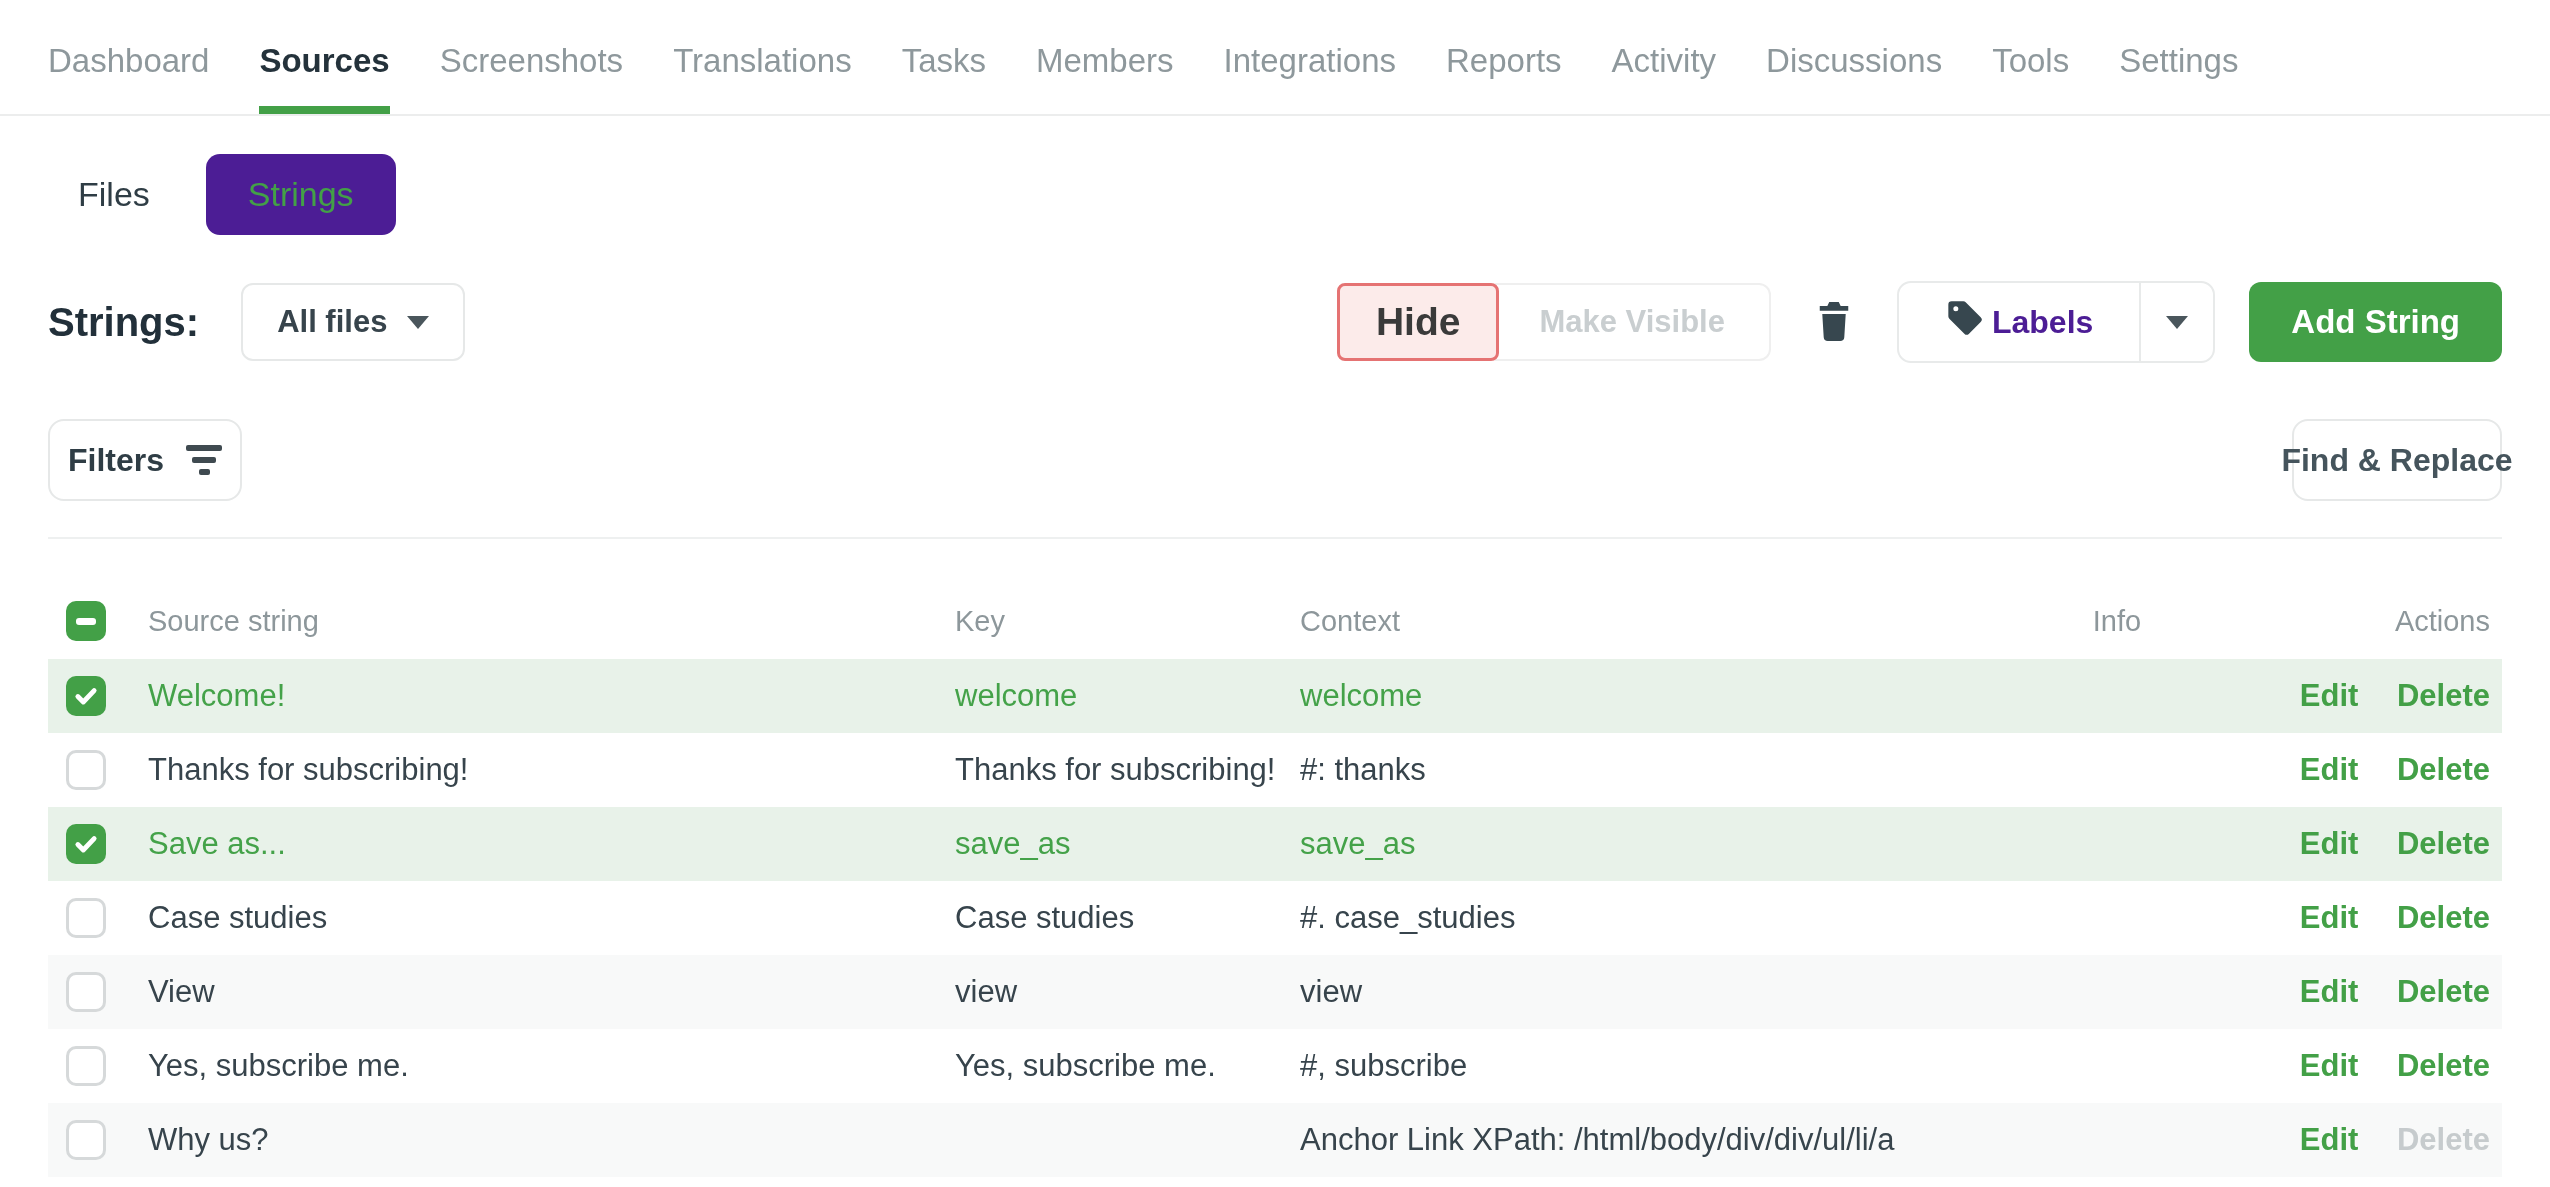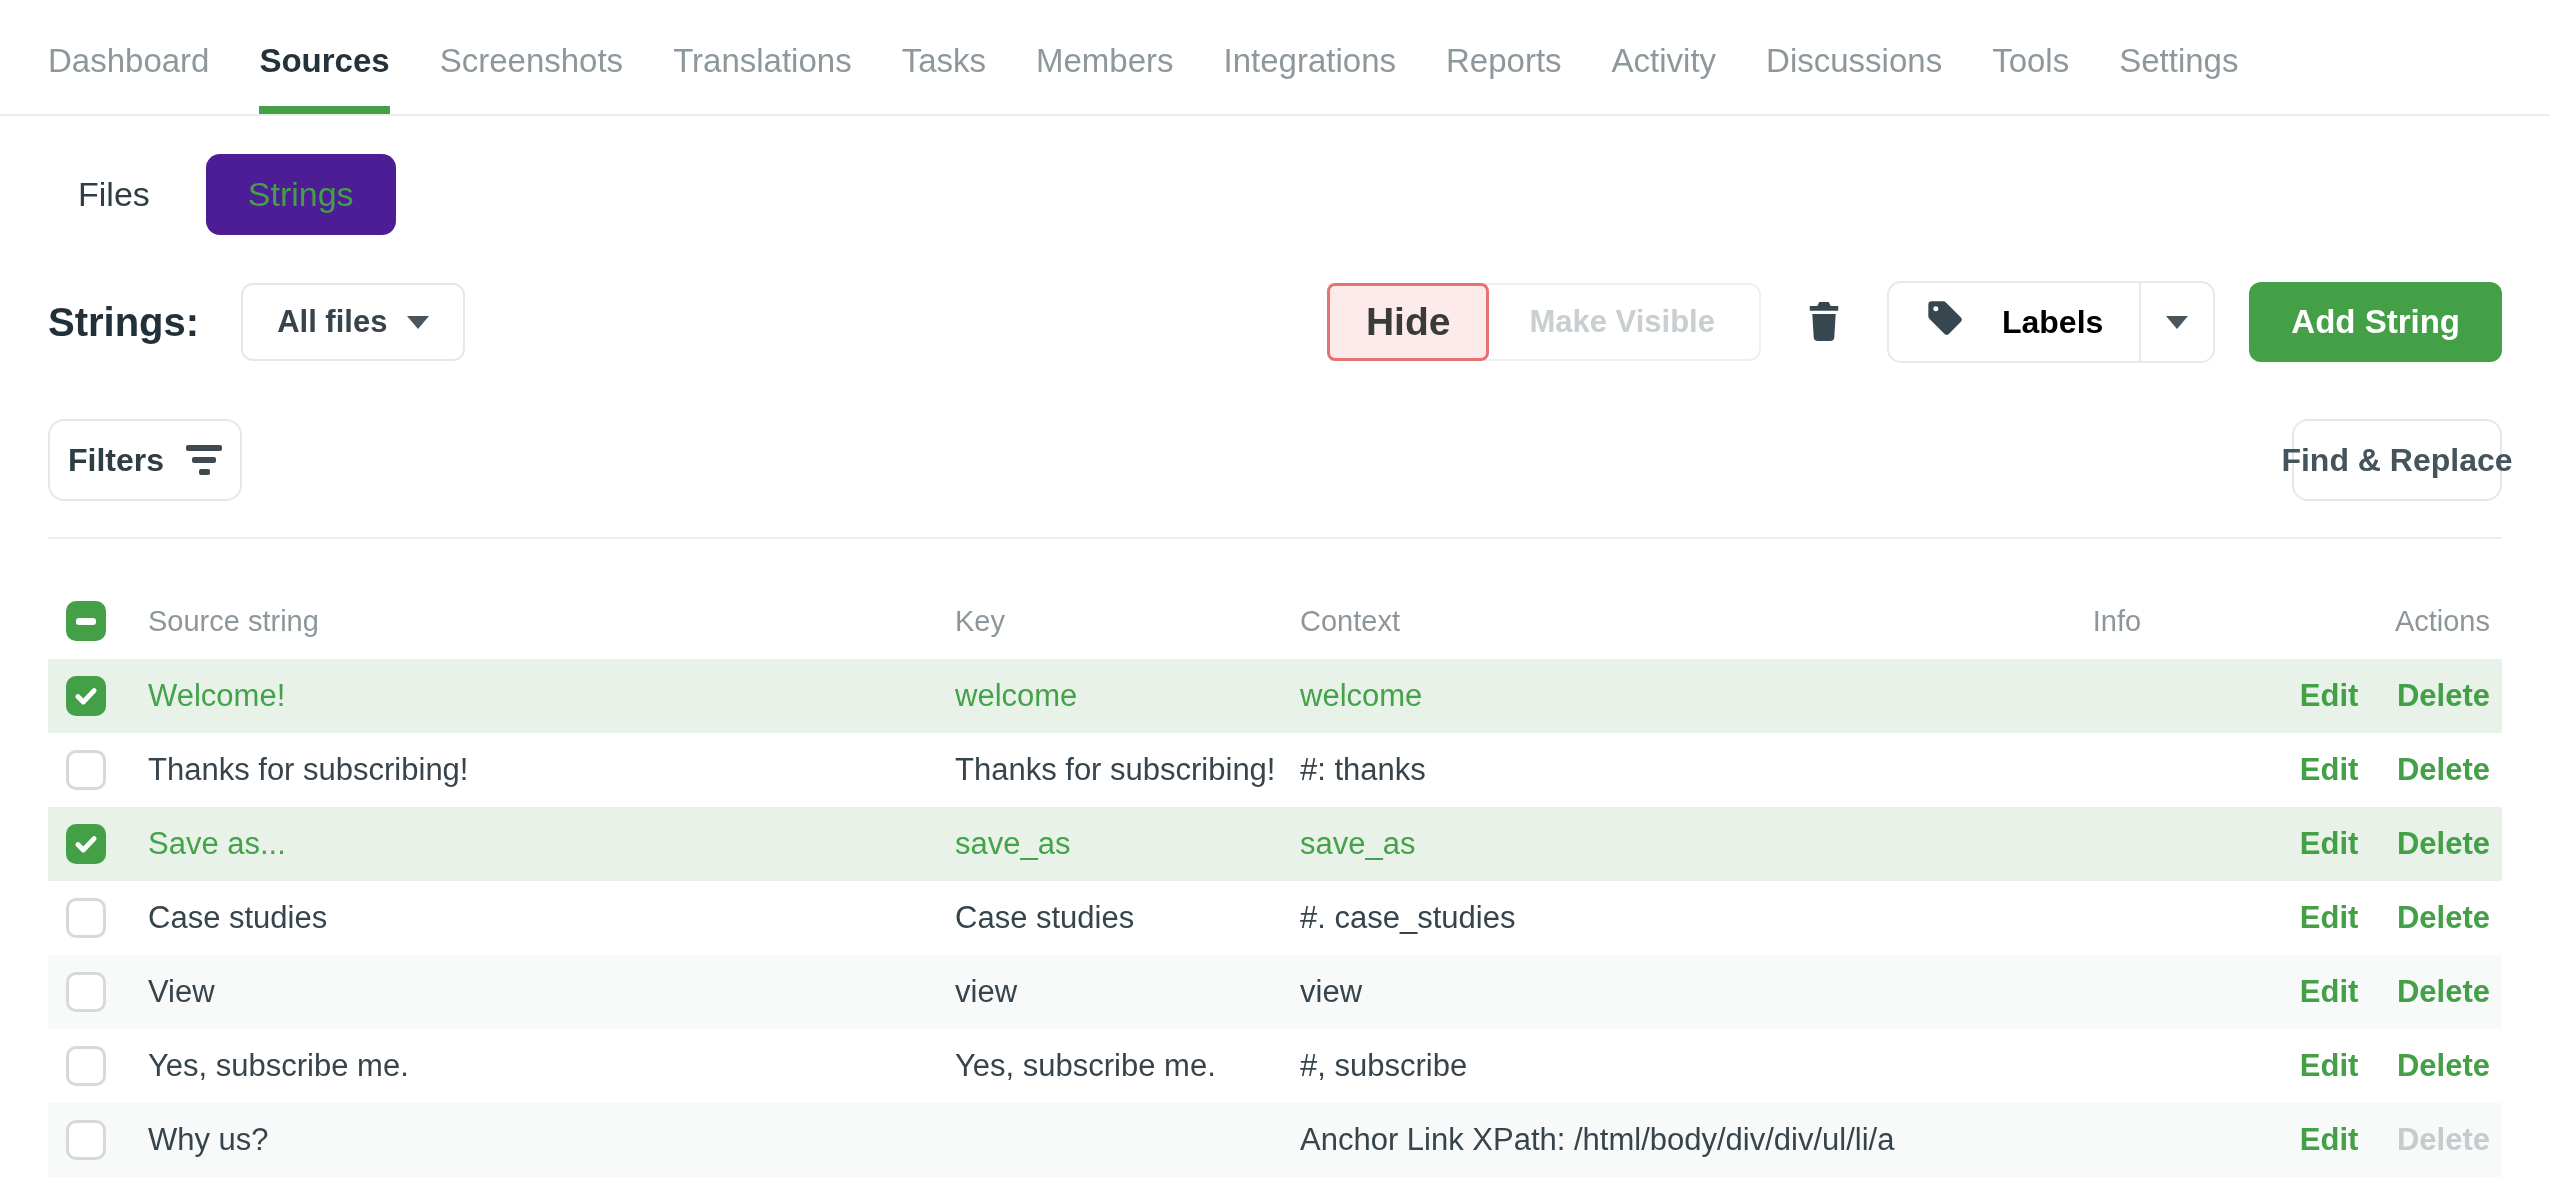--- a/index.html
+++ b/index.html
@@ -32,22 +32,22 @@
   .btn-hide{box-sizing:border-box;display:inline-flex;align-items:center;height:78px;padding:0 36px;
             background:#fcebea;border:3px solid #e57373;border-radius:8px;font-size:39px;font-weight:600;
             color:#3a3a3a;cursor:pointer;position:relative;z-index:1;}
   .btn-makevisible{box-sizing:border-box;display:inline-flex;align-items:center;height:78px;padding:0 44px;
             background:#fff;border:2px solid #efefef;border-left:none;border-radius:0 12px 12px 0;
             font-size:31px;font-weight:600;color:#c9ced0;margin-left:-4px;cursor:default;}
 
   .btn-trash{background:none;border:none;padding:0;margin:0 44px;display:flex;align-items:center;cursor:pointer;}
 
   .split{display:flex;align-items:stretch;border:2px solid #e8eaea;border-radius:14px;overflow:hidden;background:#fff;}
-  .split-main{display:flex;align-items:center;gap:37px;height:78px;padding:0 36px;box-sizing:border-box;
-              font-size:32px;font-weight:600;color:#000000;cursor:pointer;}
+  .split-main{display:flex;align-items:center;gap:7px;height:78px;padding:0 46px;box-sizing:border-box;
+              font-size:32px;font-weight:600;color:#4c1d95;cursor:pointer;}
   .split-caret{display:flex;align-items:center;justify-content:center;width:72px;border-left:2px solid #e8eaea;cursor:pointer;}
   .split-caret .caret{margin-left:0;}
 
   .btn-add{margin-left:34px;height:80px;background:#43a047;border:none;border-radius:12px;
            color:#fff;font-size:33px;font-weight:700;padding:0 42px;display:inline-flex;align-items:center;cursor:pointer;}
 
   
   .searchrow{display:flex;align-items:center;gap:26px;padding:0 48px;margin-top:56px;}
   .search-input{box-sizing:border-box;width:822px;height:82px;border:2px solid #e6e8e8;border-radius:16px;
                 padding:0 36px;font-size:32px;color:#37444c;outline:none;font-family:"Liberation Sans",sans-serif;}

